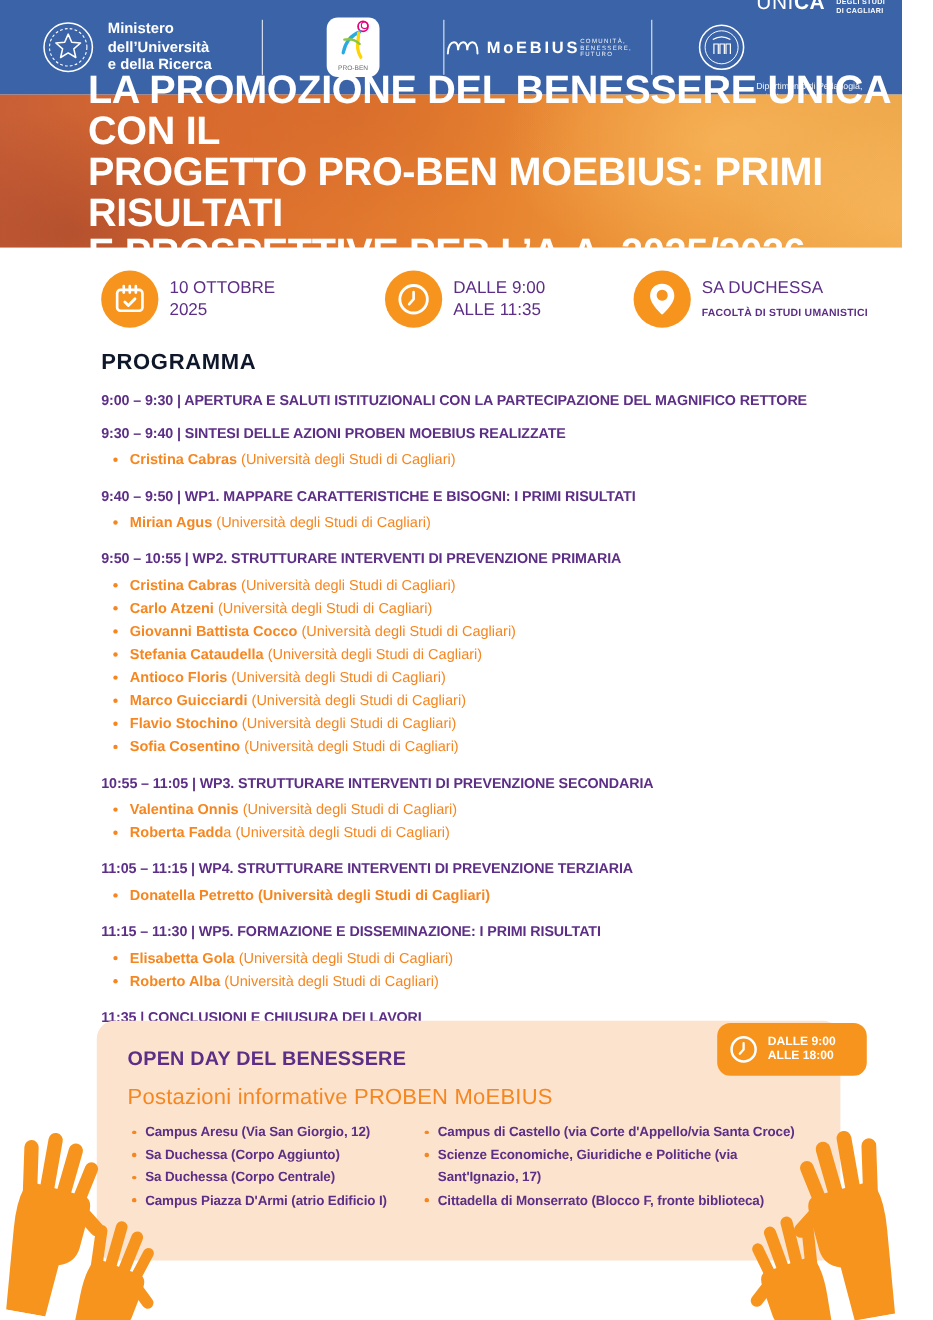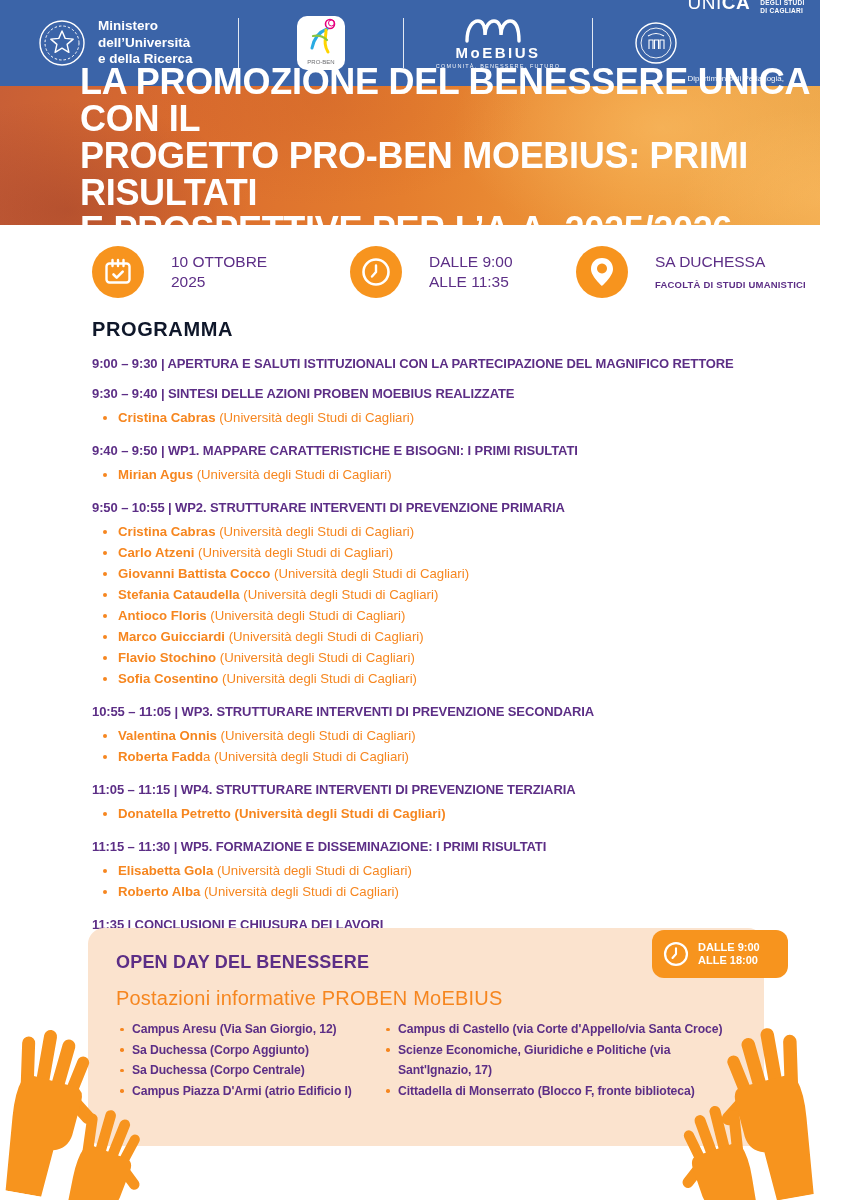--- a/index.html
+++ b/index.html
@@ -10,21 +10,21 @@
   .topbar{position:absolute;left:0;top:0;width:848px;height:86px;background:#3B64A8;
     display:flex;align-items:center;color:#fff;}
   .tb-group{display:flex;align-items:center;}
   .tb-divider{width:1px;height:50px;background:rgba(255,255,255,.85);}
   .ministero{margin-left:38px;width:200px;}
   .ministero .emblem{margin-right:12px;}
   .min-text{font-size:13.5px;font-weight:700;line-height:16.5px;}
   .proben{width:164px;justify-content:center;}
   .proben-tile{width:48px;height:54px;background:#fff;border-radius:10px;position:relative;
     display:flex;flex-direction:column;align-items:center;justify-content:flex-start;}
-  .moebius{width:188px;justify-content:center;flex-direction:column;display:flex;align-items:center;}
+  .moebius{width:188px;justify-content:center;flex-direction:row;display:flex;align-items:center;}
   .moe-name{font-size:15px;font-weight:700;letter-spacing:2.5px;margin-top:1px;}
   .moe-tag{font-size:5.5px;letter-spacing:1.2px;margin-top:2px;opacity:.95;}
   .unica{flex:1;justify-content:center;}
   .unica-seal{margin-right:10px;}
   .unica-right{display:flex;flex-direction:column;gap:40px;}
   .unica-row{display:flex;align-items:center;}
   .unica-word{font-size:19px;letter-spacing:.5px;}
   .unica-word .light{font-weight:400;}
   .unica-word .bold{font-weight:700;}
   .unica-small{font-size:6.5px;font-weight:700;line-height:7.5px;margin-left:10px;letter-spacing:.3px;}
@@ -41,21 +41,21 @@
     display:flex;flex-direction:column;justify-content:center;padding-left:80px;box-sizing:border-box;}
   .banner-line{color:#fff;font-weight:700;font-size:36px;line-height:37px;letter-spacing:-.3px;}
 
   
   .info-row{position:absolute;left:92px;top:246px;width:730px;display:flex;}
   .info-item{display:flex;align-items:flex-start;}
   .info-item.date{width:258px;}
   .info-item.time{width:226px;}
   .icircle{width:52px;height:52px;border-radius:50%;background:#F7941E;flex:0 0 auto;
     display:flex;align-items:center;justify-content:center;}
-  .info-text{margin-left:27px;color:#5C2E86;font-size:15.5px;line-height:19.5px;padding-top:6px;}
+  .info-text{margin-left:10px;color:#5C2E86;font-size:15.5px;line-height:19.5px;padding-top:6px;}
   .info-sub{font-size:9.5px;font-weight:700;letter-spacing:.2px;margin-top:3px;color:#5C2E86;}
 
   
   .programma{position:absolute;left:92px;top:318px;width:716px;}
   .prog-heading{color:#0f172a;font-size:20px;font-weight:700;letter-spacing:.6px;margin:0 0 2px 0;}
   .sched-title{color:#5C2E86;font-size:13px;font-weight:700;letter-spacing:-.1px;margin-top:15px;}
   ul.speakers{list-style:none;margin:6px 0 0 0;padding:0;}
   ul.speakers li{position:relative;color:#F6861F;font-size:13.2px;line-height:21px;padding-left:26px;}
   ul.speakers li::before{content:"";position:absolute;left:11px;top:8.5px;width:4px;height:4px;
     border-radius:50%;background:#F6861F;}

